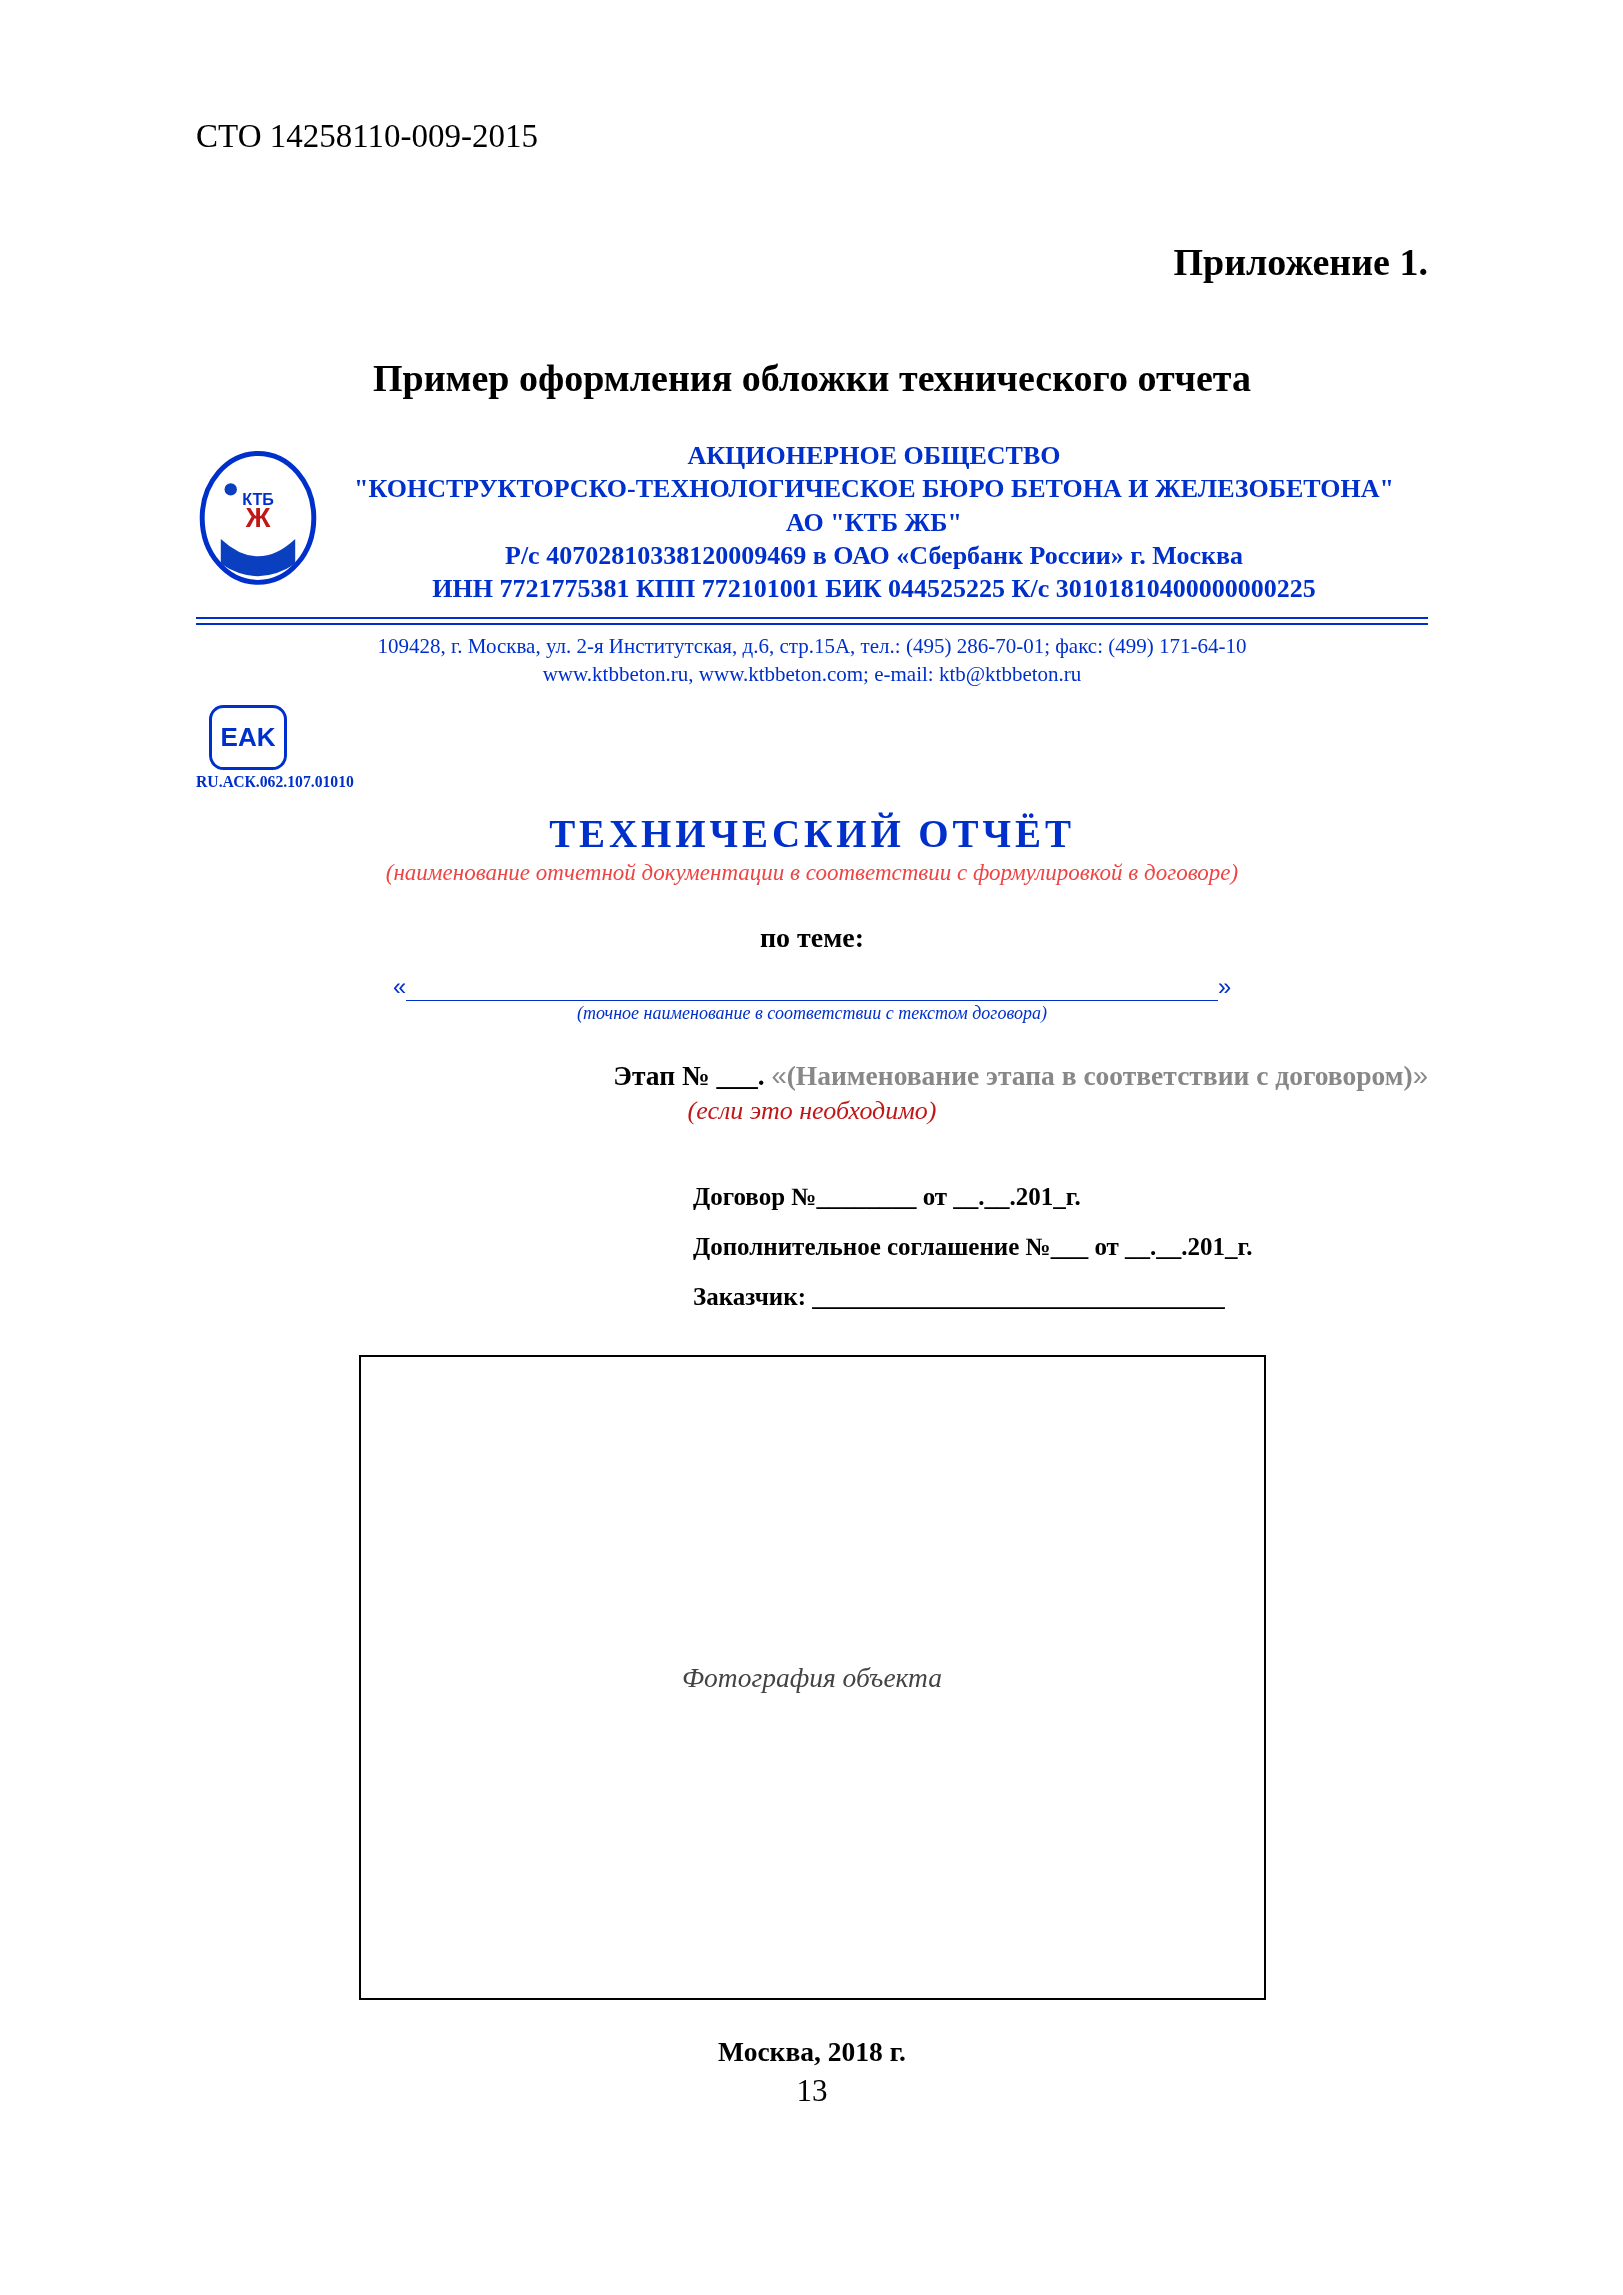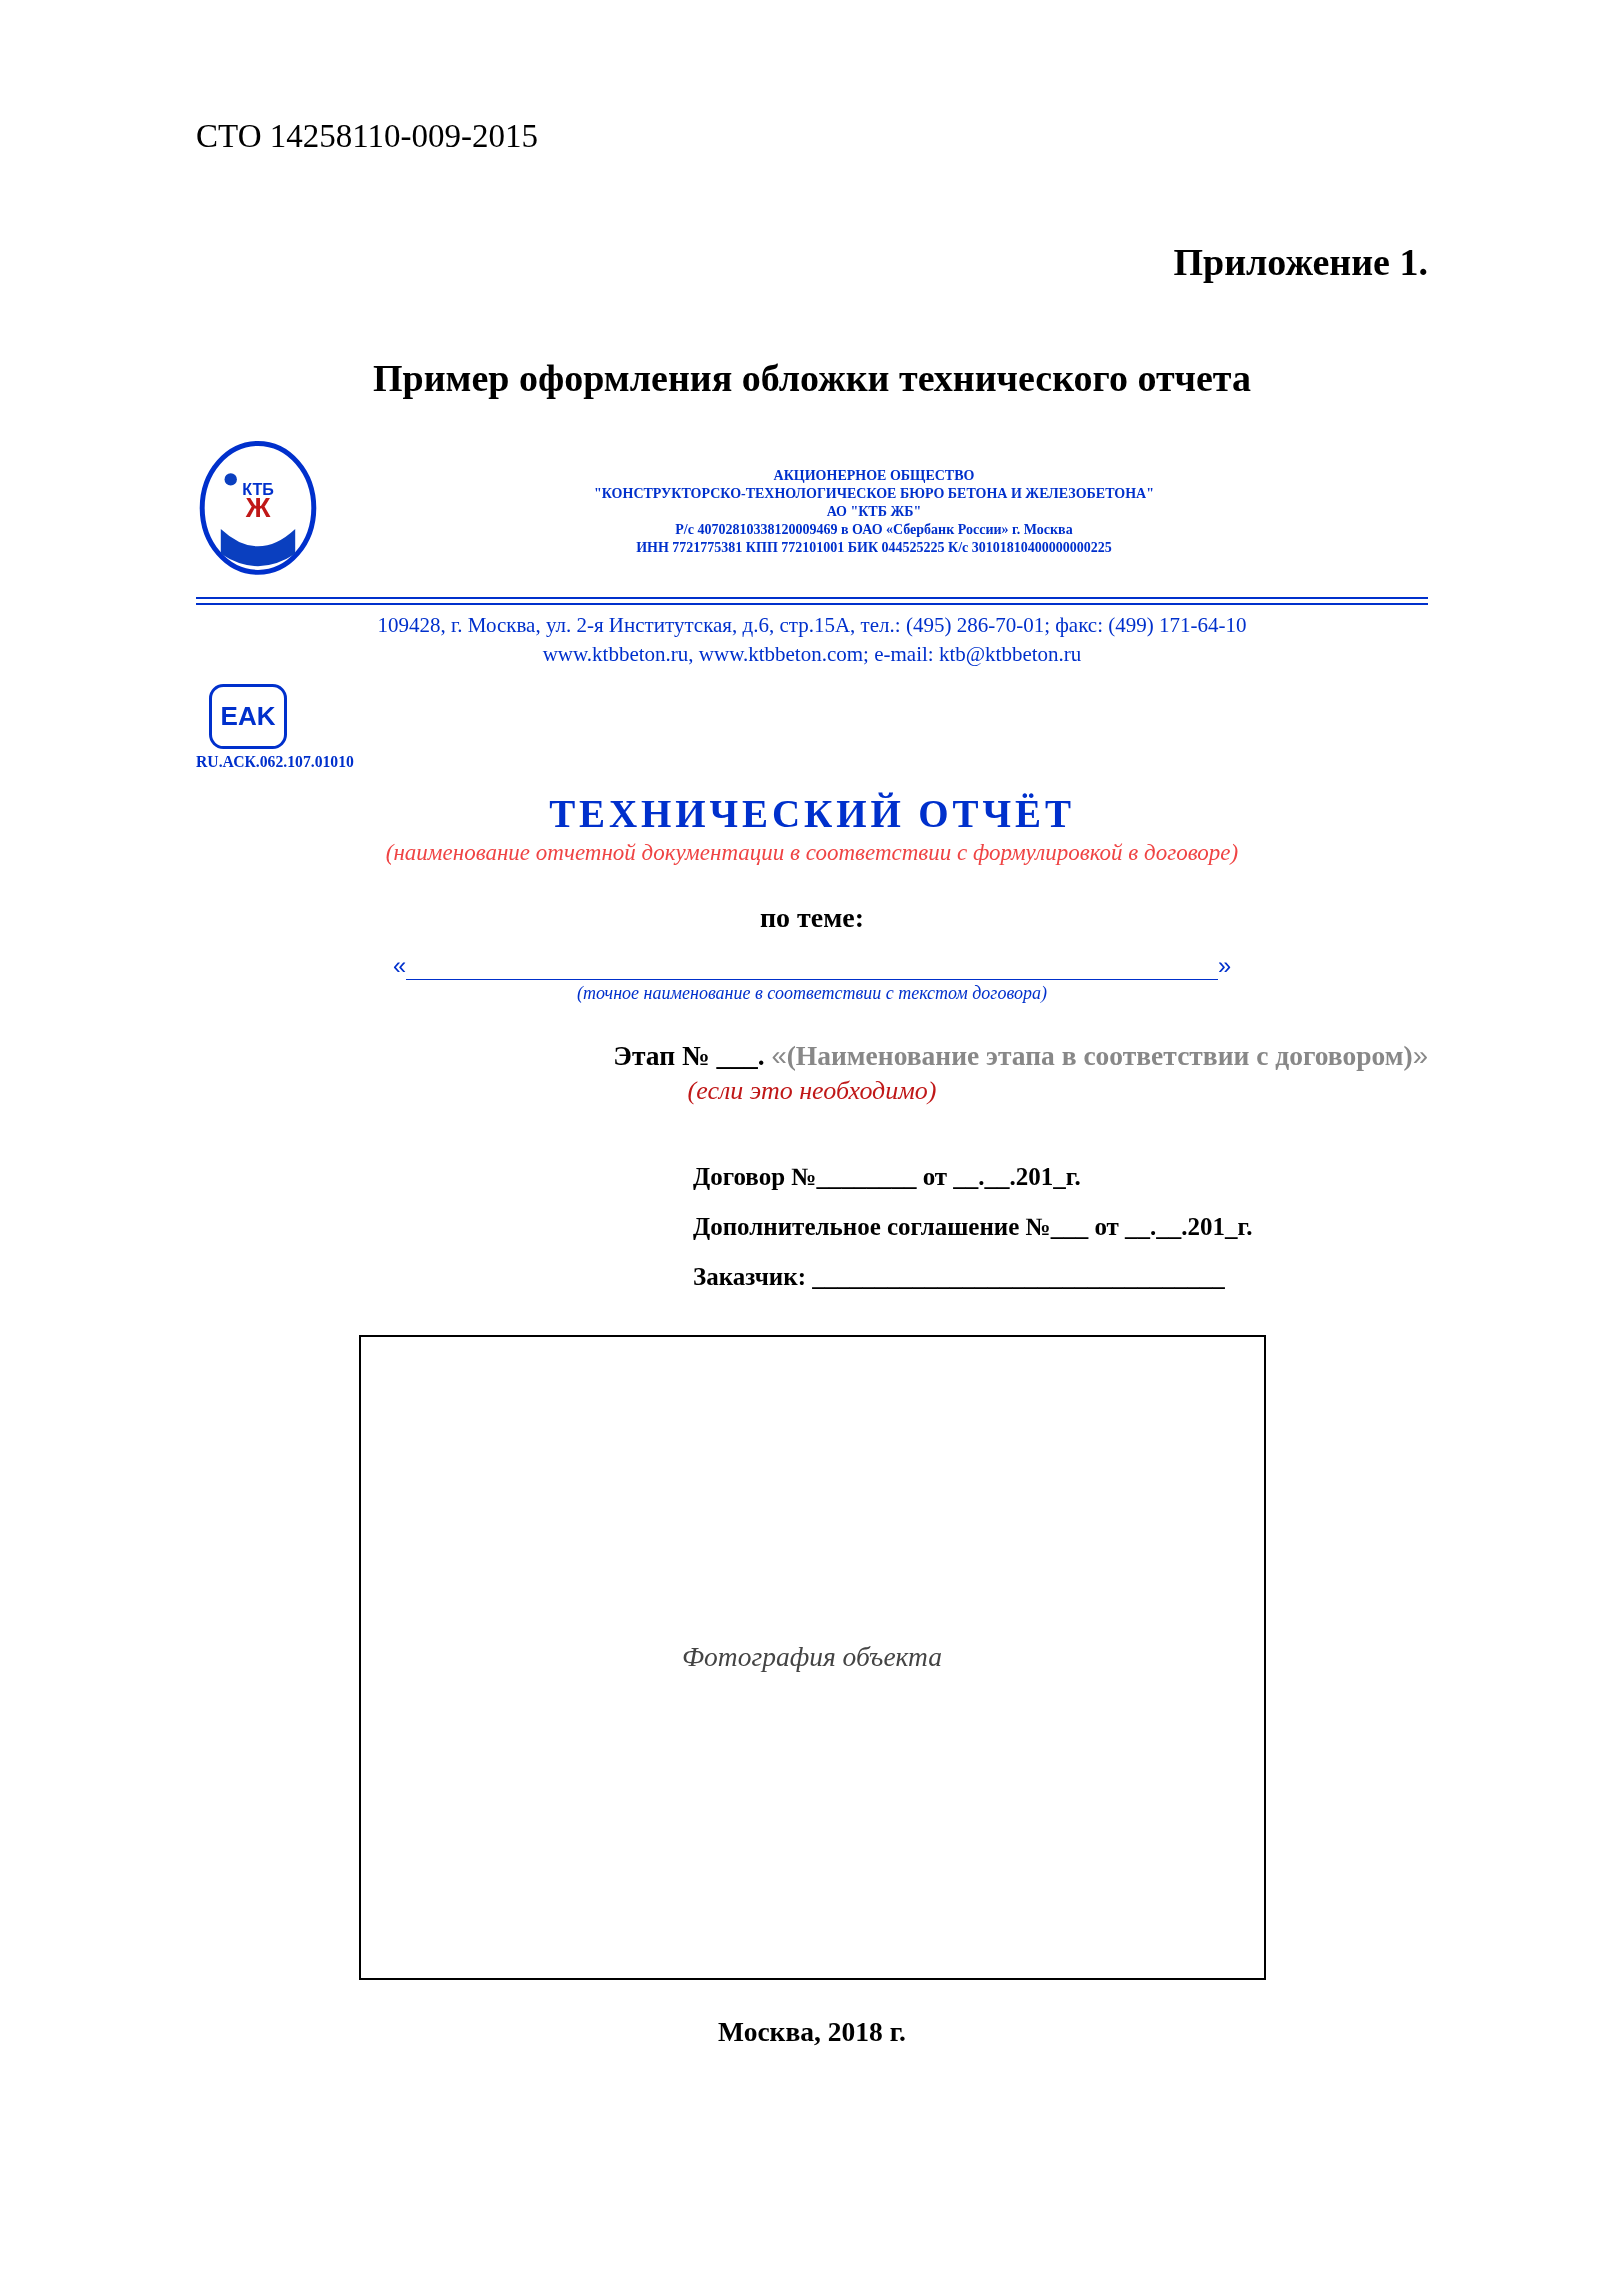--- a/index.html
+++ b/index.html
@@ -42,21 +42,21 @@
   }
   .logo-ktb svg {
     width: 124px;
     height: 144px;
   }
   .letterhead-text {
     flex: 1;
     text-align: center;
     color: #0030cc;
     font-family: "Times New Roman", Times, serif;
-    font-size: 14px;
+    font-size: 26px;
     line-height: 1.28;
   }
   .letterhead-text .l1 { font-weight: bold; }
   .hr-double {
     border: 0;
     border-top: 2px solid #0030cc;
     border-bottom: 2px solid #0030cc;
     height: 3.9px;
     margin: 11.8px 0 6.5px 0;
   }
@@ -253,15 +253,16 @@
     <div>Договор №________ от __.__.201_г.</div>
     <div>Дополнительное соглашение №___ от __.__.201_г.</div>
     <div>Заказчик: _________________________________</div>
   </div>
 
   <div class="photo-box">
     <span>Фотография объекта</span>
   </div>
 
   <div class="footer-city">Москва, 2018 г.</div>
+  <div class="page-num">13</div>
 
 </div>
 
 
 </body></html>

